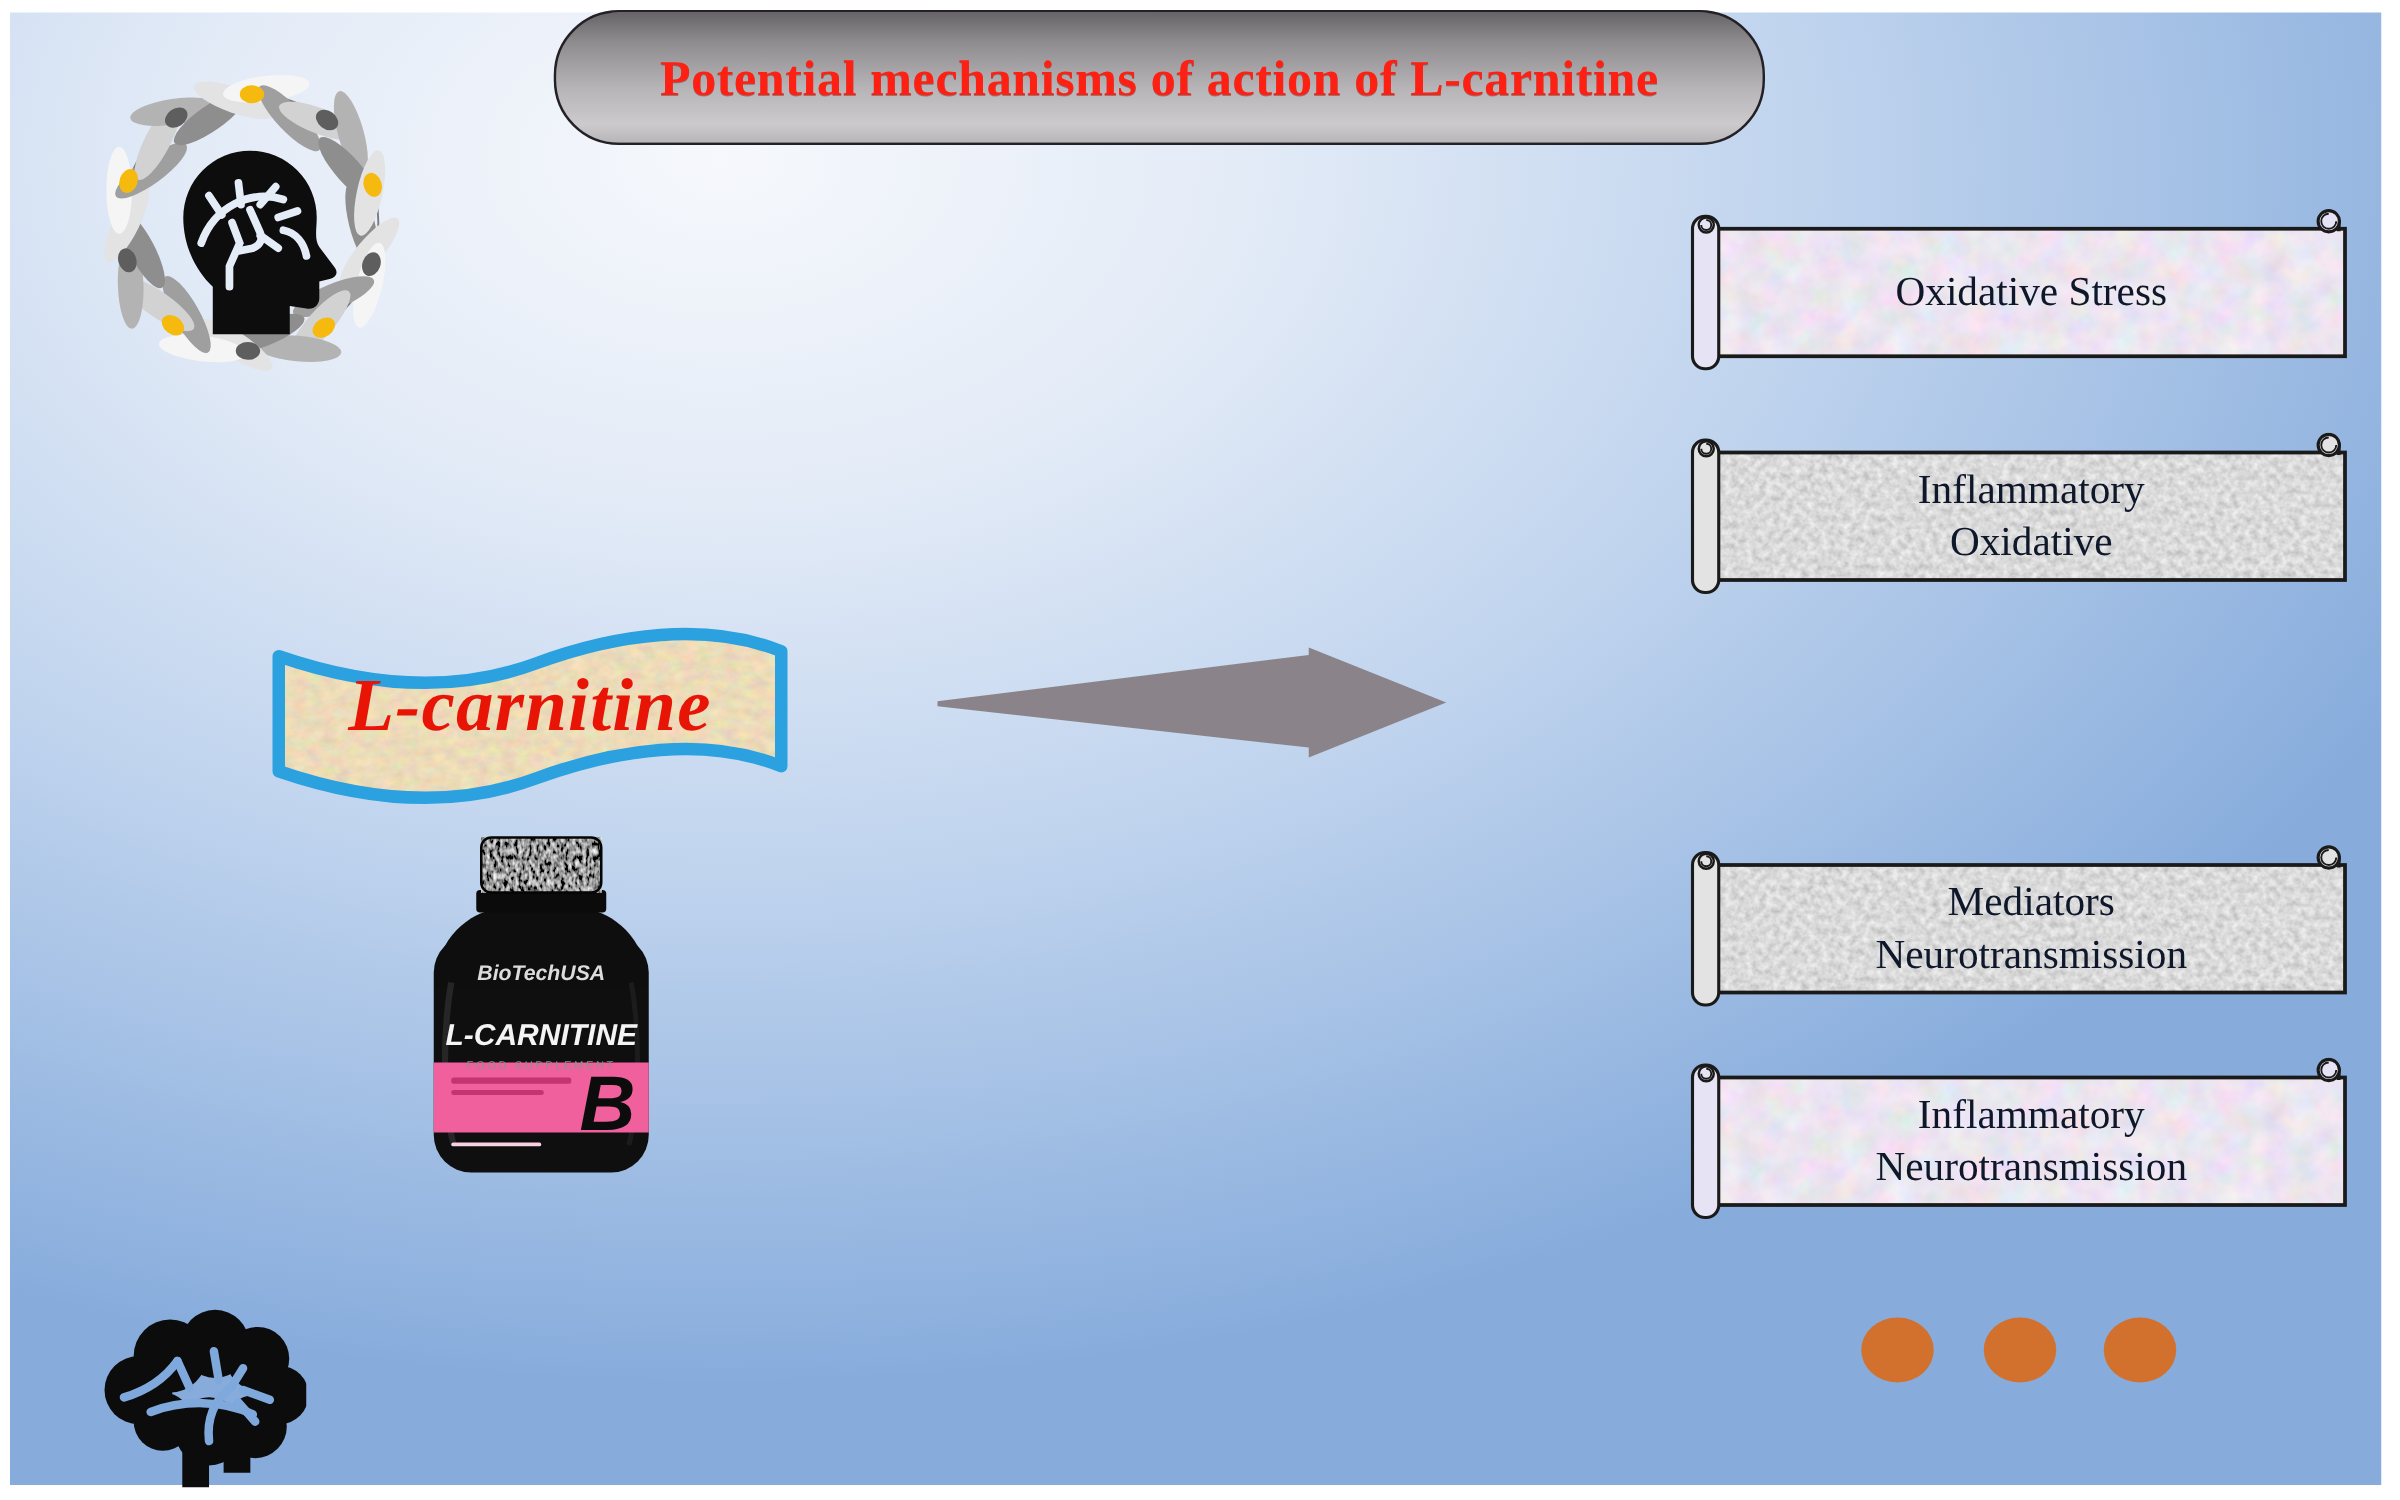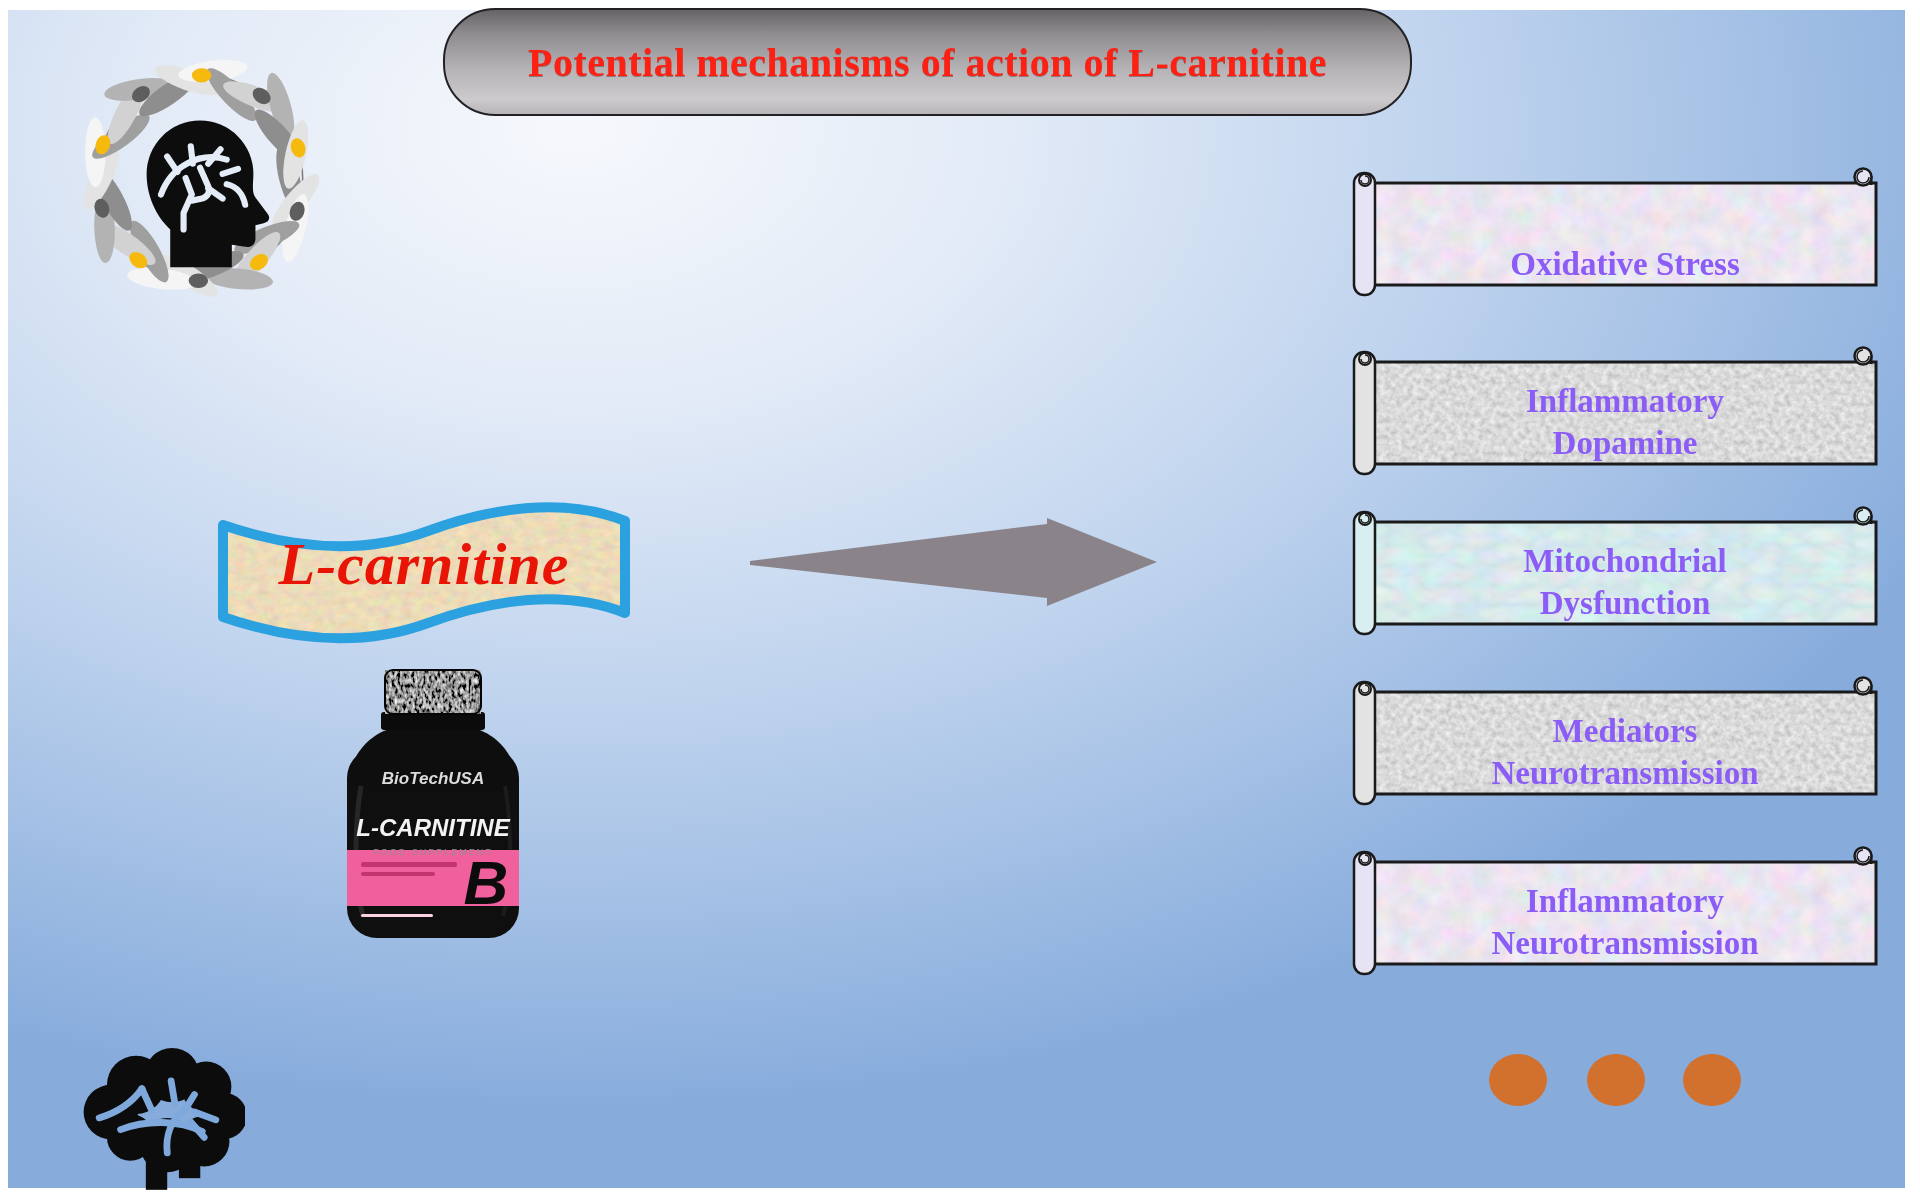--- a/index.html
+++ b/index.html
@@ -20,22 +20,22 @@
   #wave-box{position:absolute;left:213px;top:483px;width:422px;height:168px;}
   #wave-box .wave-label{position:absolute;left:0;right:0;top:50%;transform:translateY(-54%);
     text-align:center;color:#e81507;font-style:italic;font-weight:bold;font-size:60px;letter-spacing:1px;}
 
   
   #arrow{position:absolute;left:745px;top:510px;}
 
   
   .scroll{position:absolute;left:1352px;width:540px;height:150px;}
   .scroll .scroll-text{position:absolute;left:24px;top:16px;width:498px;height:102px;
-    display:flex;flex-direction:column;align-items:center;justify-content:flex-end;
-    color:#8b5cf6;font-weight:bold;font-size:33px;line-height:42px;text-align:center;}
+    display:flex;flex-direction:column;align-items:center;justify-content:center;
+    color:#0f172a;font-weight:normal;font-size:33px;line-height:42px;text-align:center;}
   .scroll .line:empty{display:none;}
 
   
   #bottle{position:absolute;left:335px;top:664px;}
 
   
   #brain{position:absolute;left:70px;top:1035px;}
 
   
   #wreath{position:absolute;left:46px;top:6px;}
@@ -199,40 +199,24 @@
       <rect x="22" y="16" width="502" height="102" fill="none" stroke="#1a1a1a" stroke-width="3"></rect>
       <line x1="519" y1="9" x2="519" y2="18" stroke="#1a1a1a" stroke-width="3"></line>
       <circle cx="511" cy="10" r="8.5" fill="#e3e3e3" stroke="#1a1a1a" stroke-width="2.5"></circle>
       <path d="M511,4 a6,6 0 1 0 6,6" fill="none" stroke="#1a1a1a" stroke-width="1.5"></path>
       <rect x="2" y="6" width="21" height="122" rx="10" fill="#e3e3e3" stroke="#1a1a1a" stroke-width="2.5"></rect>
       <circle cx="13" cy="13" r="6" fill="#e3e3e3" stroke="#1a1a1a" stroke-width="2"></circle>
       <path d="M13,9 a4,4 0 1 1 -4,4" fill="none" stroke="#1a1a1a" stroke-width="1.5"></path>
     </svg>
     <div class="scroll-text">
       <span class="line">Inflammatory</span>
-      <span class="line">Dopamine</span>
-    </div>
-  </div>
-
-  <div class="scroll" style="top:506px">
-    <svg width="540" height="150" viewBox="0 0 540 150">
-      <rect x="22" y="16" width="502" height="102" filter="url(#f-bubbles)"></rect>
-      <rect x="22" y="16" width="502" height="102" fill="none" stroke="#1a1a1a" stroke-width="3"></rect>
-      <line x1="519" y1="9" x2="519" y2="18" stroke="#1a1a1a" stroke-width="3"></line>
-      <circle cx="511" cy="10" r="8.5" fill="#d8eef0" stroke="#1a1a1a" stroke-width="2.5"></circle>
-      <path d="M511,4 a6,6 0 1 0 6,6" fill="none" stroke="#1a1a1a" stroke-width="1.5"></path>
-      <rect x="2" y="6" width="21" height="122" rx="10" fill="#d8eef0" stroke="#1a1a1a" stroke-width="2.5"></rect>
-      <circle cx="13" cy="13" r="6" fill="#d8eef0" stroke="#1a1a1a" stroke-width="2"></circle>
-      <path d="M13,9 a4,4 0 1 1 -4,4" fill="none" stroke="#1a1a1a" stroke-width="1.5"></path>
-    </svg>
-    <div class="scroll-text">
-      <span class="line">Mitochondrial</span>
-      <span class="line">Dysfunction</span>
-    </div>
-  </div>
+      <span class="line">Oxidative</span>
+    </div>
+  </div>
+
 
   <div class="scroll" style="top:676px">
     <svg width="540" height="150" viewBox="0 0 540 150">
       <rect x="22" y="16" width="502" height="102" filter="url(#f-granite)"></rect>
       <rect x="22" y="16" width="502" height="102" fill="none" stroke="#1a1a1a" stroke-width="3"></rect>
       <line x1="519" y1="9" x2="519" y2="18" stroke="#1a1a1a" stroke-width="3"></line>
       <circle cx="511" cy="10" r="8.5" fill="#e3e3e3" stroke="#1a1a1a" stroke-width="2.5"></circle>
       <path d="M511,4 a6,6 0 1 0 6,6" fill="none" stroke="#1a1a1a" stroke-width="1.5"></path>
       <rect x="2" y="6" width="21" height="122" rx="10" fill="#e3e3e3" stroke="#1a1a1a" stroke-width="2.5"></rect>
       <circle cx="13" cy="13" r="6" fill="#e3e3e3" stroke="#1a1a1a" stroke-width="2"></circle>

